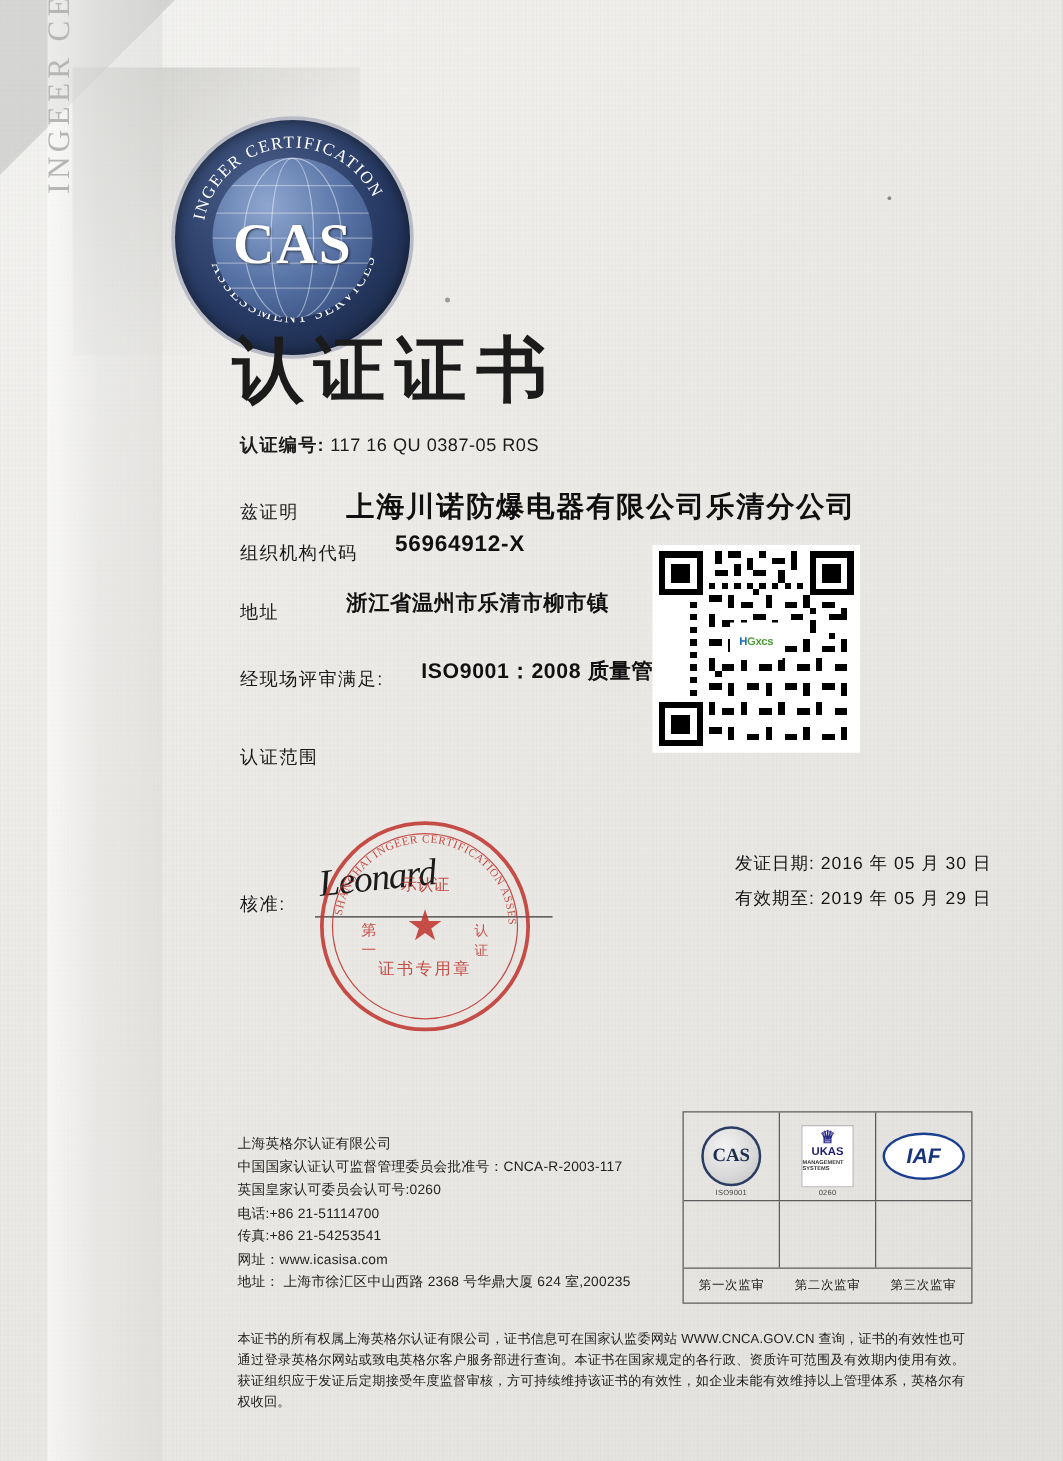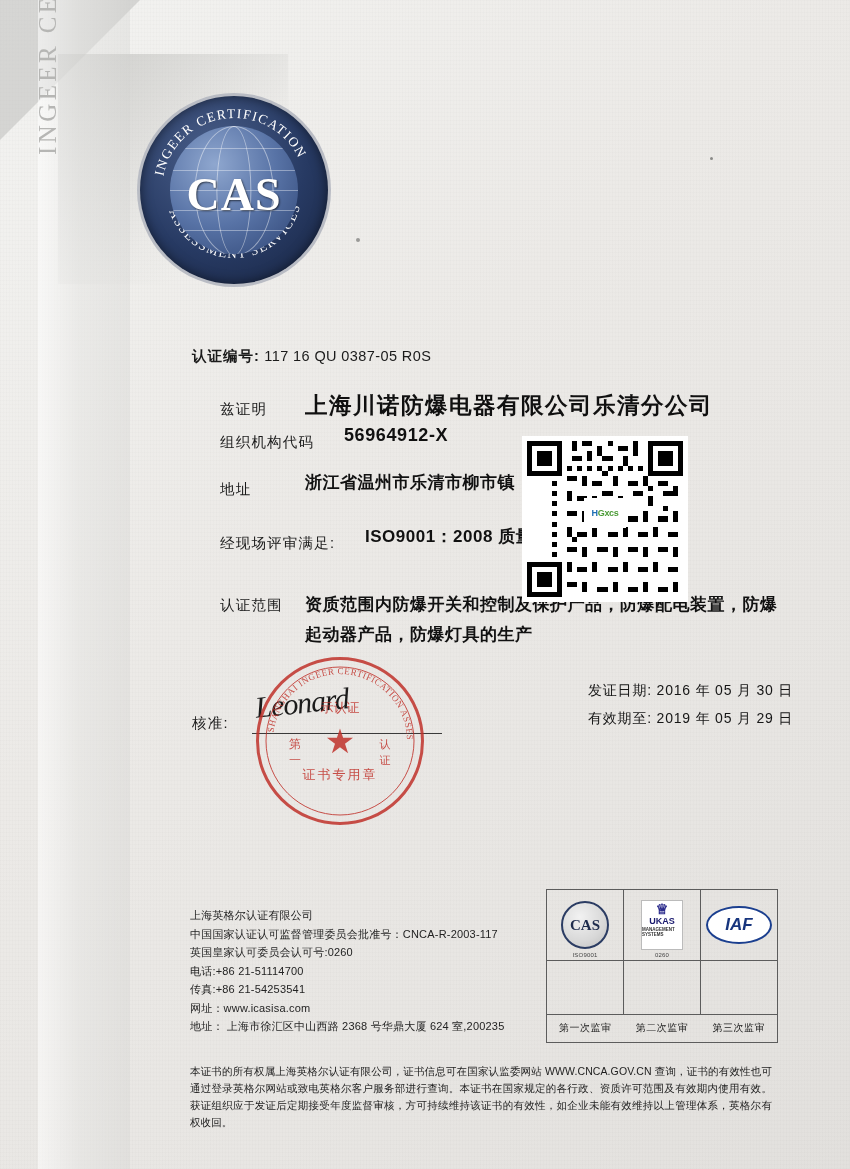--- a/index.html
+++ b/index.html
@@ -153,21 +153,21 @@
     position: absolute;
     left: 192px;
     top: 347px;
     font-size: 14.5px;
     color: #1b1b1b;
     letter-spacing: 0.4px;
   }
   .cert-no .label { letter-spacing: 1px; font-weight: bold; }
 
   
-  .row { position: absolute; color: #141414; margin-left: 28px; }
+  .row { position: absolute; color: #141414; }
   .lbl {
     font-size: 14.5px;
     letter-spacing: 1.2px;
     color: #1a1a1a;
   }
   .val-big {
     font-size: 22.5px;
     font-weight: bold;
     letter-spacing: 1.5px;
     color: #101010;
@@ -442,40 +442,40 @@
         <i style="top:22px"></i>
           <i style="top:44px"></i>
           <i style="top:64px"></i>
         <i style="top:84px"></i>
           <i style="top:104px"></i>
       </div>
     </div>
     <div class="seal-cas">CAS</div>
   </div>
 
+  <div class="cert-title">认证证书</div>
 
   <div class="cert-no">
     <span class="label">认证编号:</span>
     <span>117 16 QU 0387-05 R0S</span>
   </div>
 
   <div class="row lbl r-company-lbl">兹证明</div>
   <div class="row val-big r-company-val">上海川诺防爆电器有限公司乐清分公司</div>
 
   <div class="row lbl r-code-lbl">组织机构代码</div>
   <div class="row val-mid r-code-val">56964912-X</div>
 
   <div class="row lbl r-addr-lbl">地址</div>
   <div class="row val-reg r-addr-val">浙江省温州市乐清市柳市镇</div>
 
   <div class="row lbl r-std-lbl">经现场评审满足:</div>
   <div class="row val-reg r-std-val">ISO9001：2008 质量管理</div>
 
   <div class="row lbl r-scope-lbl">认证范围</div>
-  <div class="row val-reg r-scope-val" style="width:480px">资质范围内防爆开关和控制及保护产品，防爆配电装置，防爆起动器产品，防爆灯具的生产</div>
 
   <div class="qr">
     <svg width="166" height="166" viewBox="0 0 33 33" shape-rendering="crispEdges">
       <rect width="33" height="33" fill="#ffffff"></rect>
       <g fill="#000000">
 
         <rect x="1" y="1" width="7" height="1"></rect>
           <rect x="1" y="7" width="7" height="1"></rect>
         <rect x="1" y="1" width="1" height="7"></rect>
           <rect x="7" y="1" width="1" height="7"></rect>

